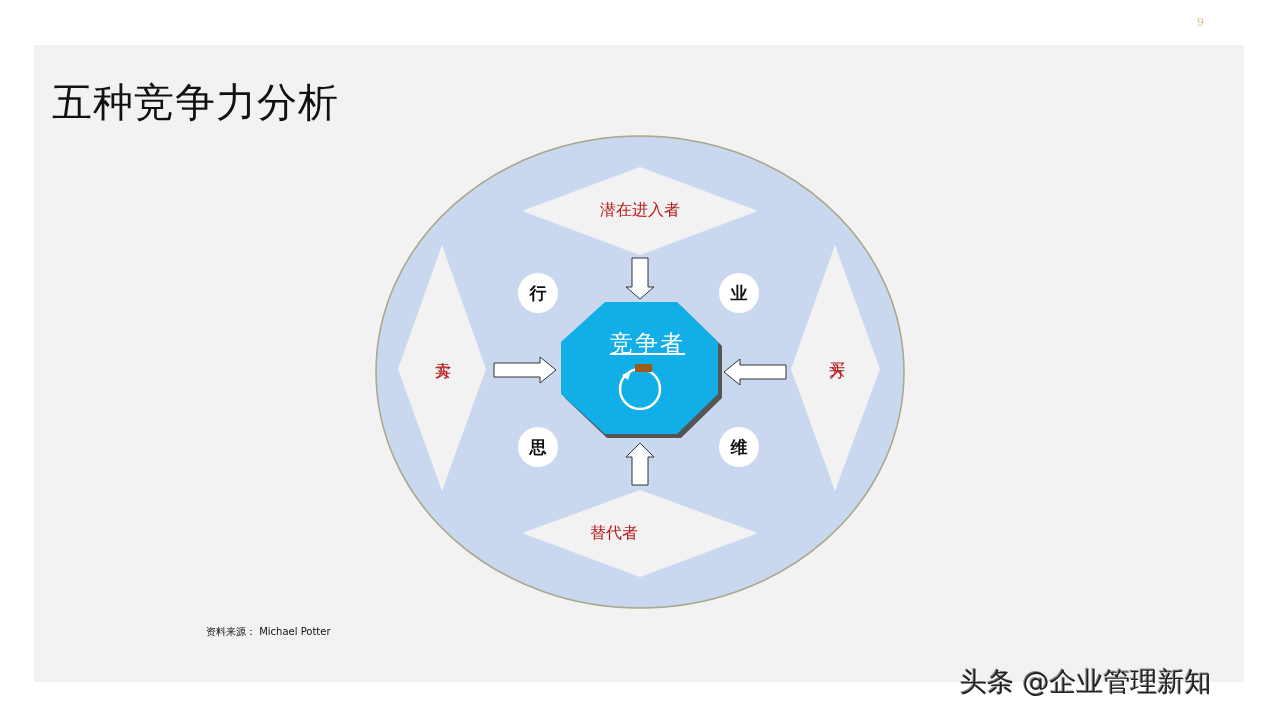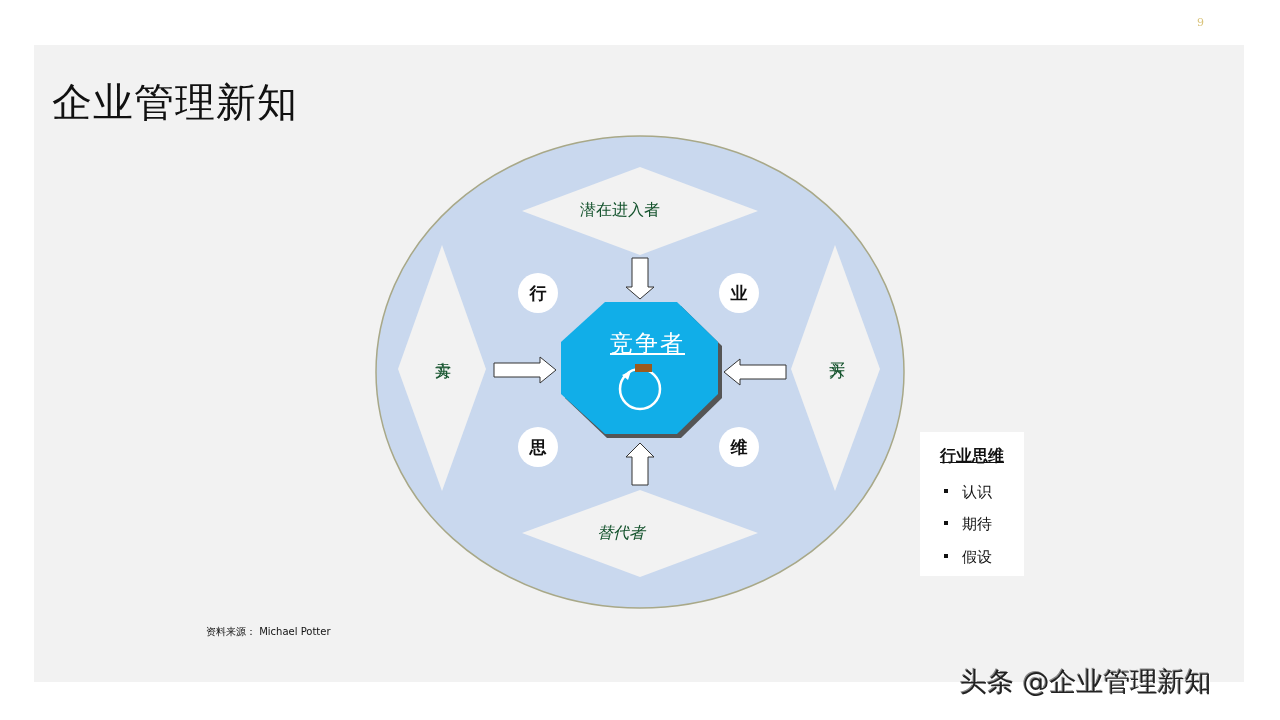--- a/index.html
+++ b/index.html
@@ -4,21 +4,21 @@
 <style>
   html, body { margin:0; padding:0; }
   body { width:1280px; height:720px; background:#ffffff; position:relative; overflow:hidden;
          font-family:"DejaVu Sans", sans-serif; }
   .page-num { position:absolute; left:1197px; top:16px; font-size:11px; color:#d9c37a;
               font-family:"DejaVu Serif", serif; }
   .slide { position:absolute; left:34px; top:45px; width:1210px; height:637px; background:#f2f2f2; }
   .title { position:absolute; left:18px; top:30px; font-size:40px; color:#111; letter-spacing:1px;
            font-family:"DejaVu Sans", sans-serif; }
   .diagram { position:absolute; left:0; top:0; }
-  .lbl { position:absolute; color:#14532d; font-size:16px; 
+  .lbl { position:absolute; color:#b91c1c; font-size:16px; text-align:center;
          font-family:"DejaVu Sans", sans-serif; }
   .vlbl { writing-mode:vertical-rl; text-orientation:upright; letter-spacing:0; }
   .circ-lbl { position:absolute; width:40px; height:40px; border-radius:50%; background:#fff;
               display:flex; align-items:center; justify-content:center; font-weight:bold;
               font-size:17px; color:#111; }
   .center-title { position:absolute; color:#fff; font-size:23px; text-decoration:underline;
                   letter-spacing:2px; }
   .legend { position:absolute; left:886px; top:387px; width:104px; height:144px; background:#fff; }
   .legend-title { position:absolute; left:0; width:104px; top:14px; text-align:center; font-weight:bold;
                   font-size:16px; text-decoration:underline; color:#111; }
@@ -28,21 +28,21 @@
   .source { position:absolute; left:172px; top:580px; font-size:10px; color:#111;text-align:center; }
   .watermark { position:absolute; left:960px; top:664px; font-size:27px; color:#222;
                text-shadow:1px 1px 0 #fff, -1px -1px 0 #888; letter-spacing:0px; }
 </style>
 </head>
 <body>
 
 <div class="page-num">9</div>
 
 <div class="slide">
-  <div class="title">企业管理新知</div>
+  <div class="title">五种竞争力分析</div>
 
   <svg class="diagram" width="1210" height="637" viewBox="0 0 1210 637">
 
     <ellipse cx="606" cy="327" rx="264" ry="236" fill="#c9d8ee" stroke="#a8a888" stroke-width="1.5"></ellipse>
 
     <polygon points="606,122 724,166 606,210 488,166" fill="#f2f2f2"></polygon>
     <polygon points="606,445 724,488 606,532 488,488" fill="#f2f2f2"></polygon>
     <polygon points="408,200 452,324 408,446 364,324" fill="#f2f2f2"></polygon>
     <polygon points="801,200 846,324 801,446 757,324" fill="#f2f2f2"></polygon>
 
@@ -62,34 +62,28 @@
     </g>
     <g fill="#ffffff" stroke="#333" stroke-width="1">
       <polygon points="460,318 506,318 506,312 522,325 506,338 506,332 460,332"></polygon>
     </g>
     <g fill="#ffffff" stroke="#333" stroke-width="1">
       <polygon points="752,320 706,320 706,314 690,327 706,340 706,334 752,334"></polygon>
     </g>
   </svg>
 
   <div class="lbl" style="left:546px; top:155px; width:120px;">潜在进入者</div>
-  <div class="lbl" style="left:563px; top:478px; width:120px;font-style:italic;">替代者</div>
+  <div class="lbl" style="left:520px; top:478px; width:120px;">替代者</div>
   <div class="lbl vlbl" style="left:398px; top:304px;">卖方</div>
   <div class="lbl vlbl" style="left:792px; top:304px;">买方</div>
 
   <div class="center-title" style="left:576px; top:283px;">竞争者</div>
 
   <div class="circ-lbl" style="left:484px; top:228px;">行</div>
   <div class="circ-lbl" style="left:685px; top:228px;">业</div>
   <div class="circ-lbl" style="left:484px; top:382px;">思</div>
   <div class="circ-lbl" style="left:685px; top:382px;">维</div>
 
-  <div class="legend">
-    <div class="legend-title">行业思维</div>
-    <div class="legend-item" style="top:51px;"><span class="dot"></span><span>认识</span></div>
-    <div class="legend-item" style="top:83px;"><span class="dot"></span><span>期待</span></div>
-    <div class="legend-item" style="top:116px;"><span class="dot"></span><span>假设</span></div>
-  </div>
 
   <div class="source">资料来源： Michael Potter</div>
 </div>
 
 <div class="watermark">头条 @企业管理新知</div>
 
 </body></html>

